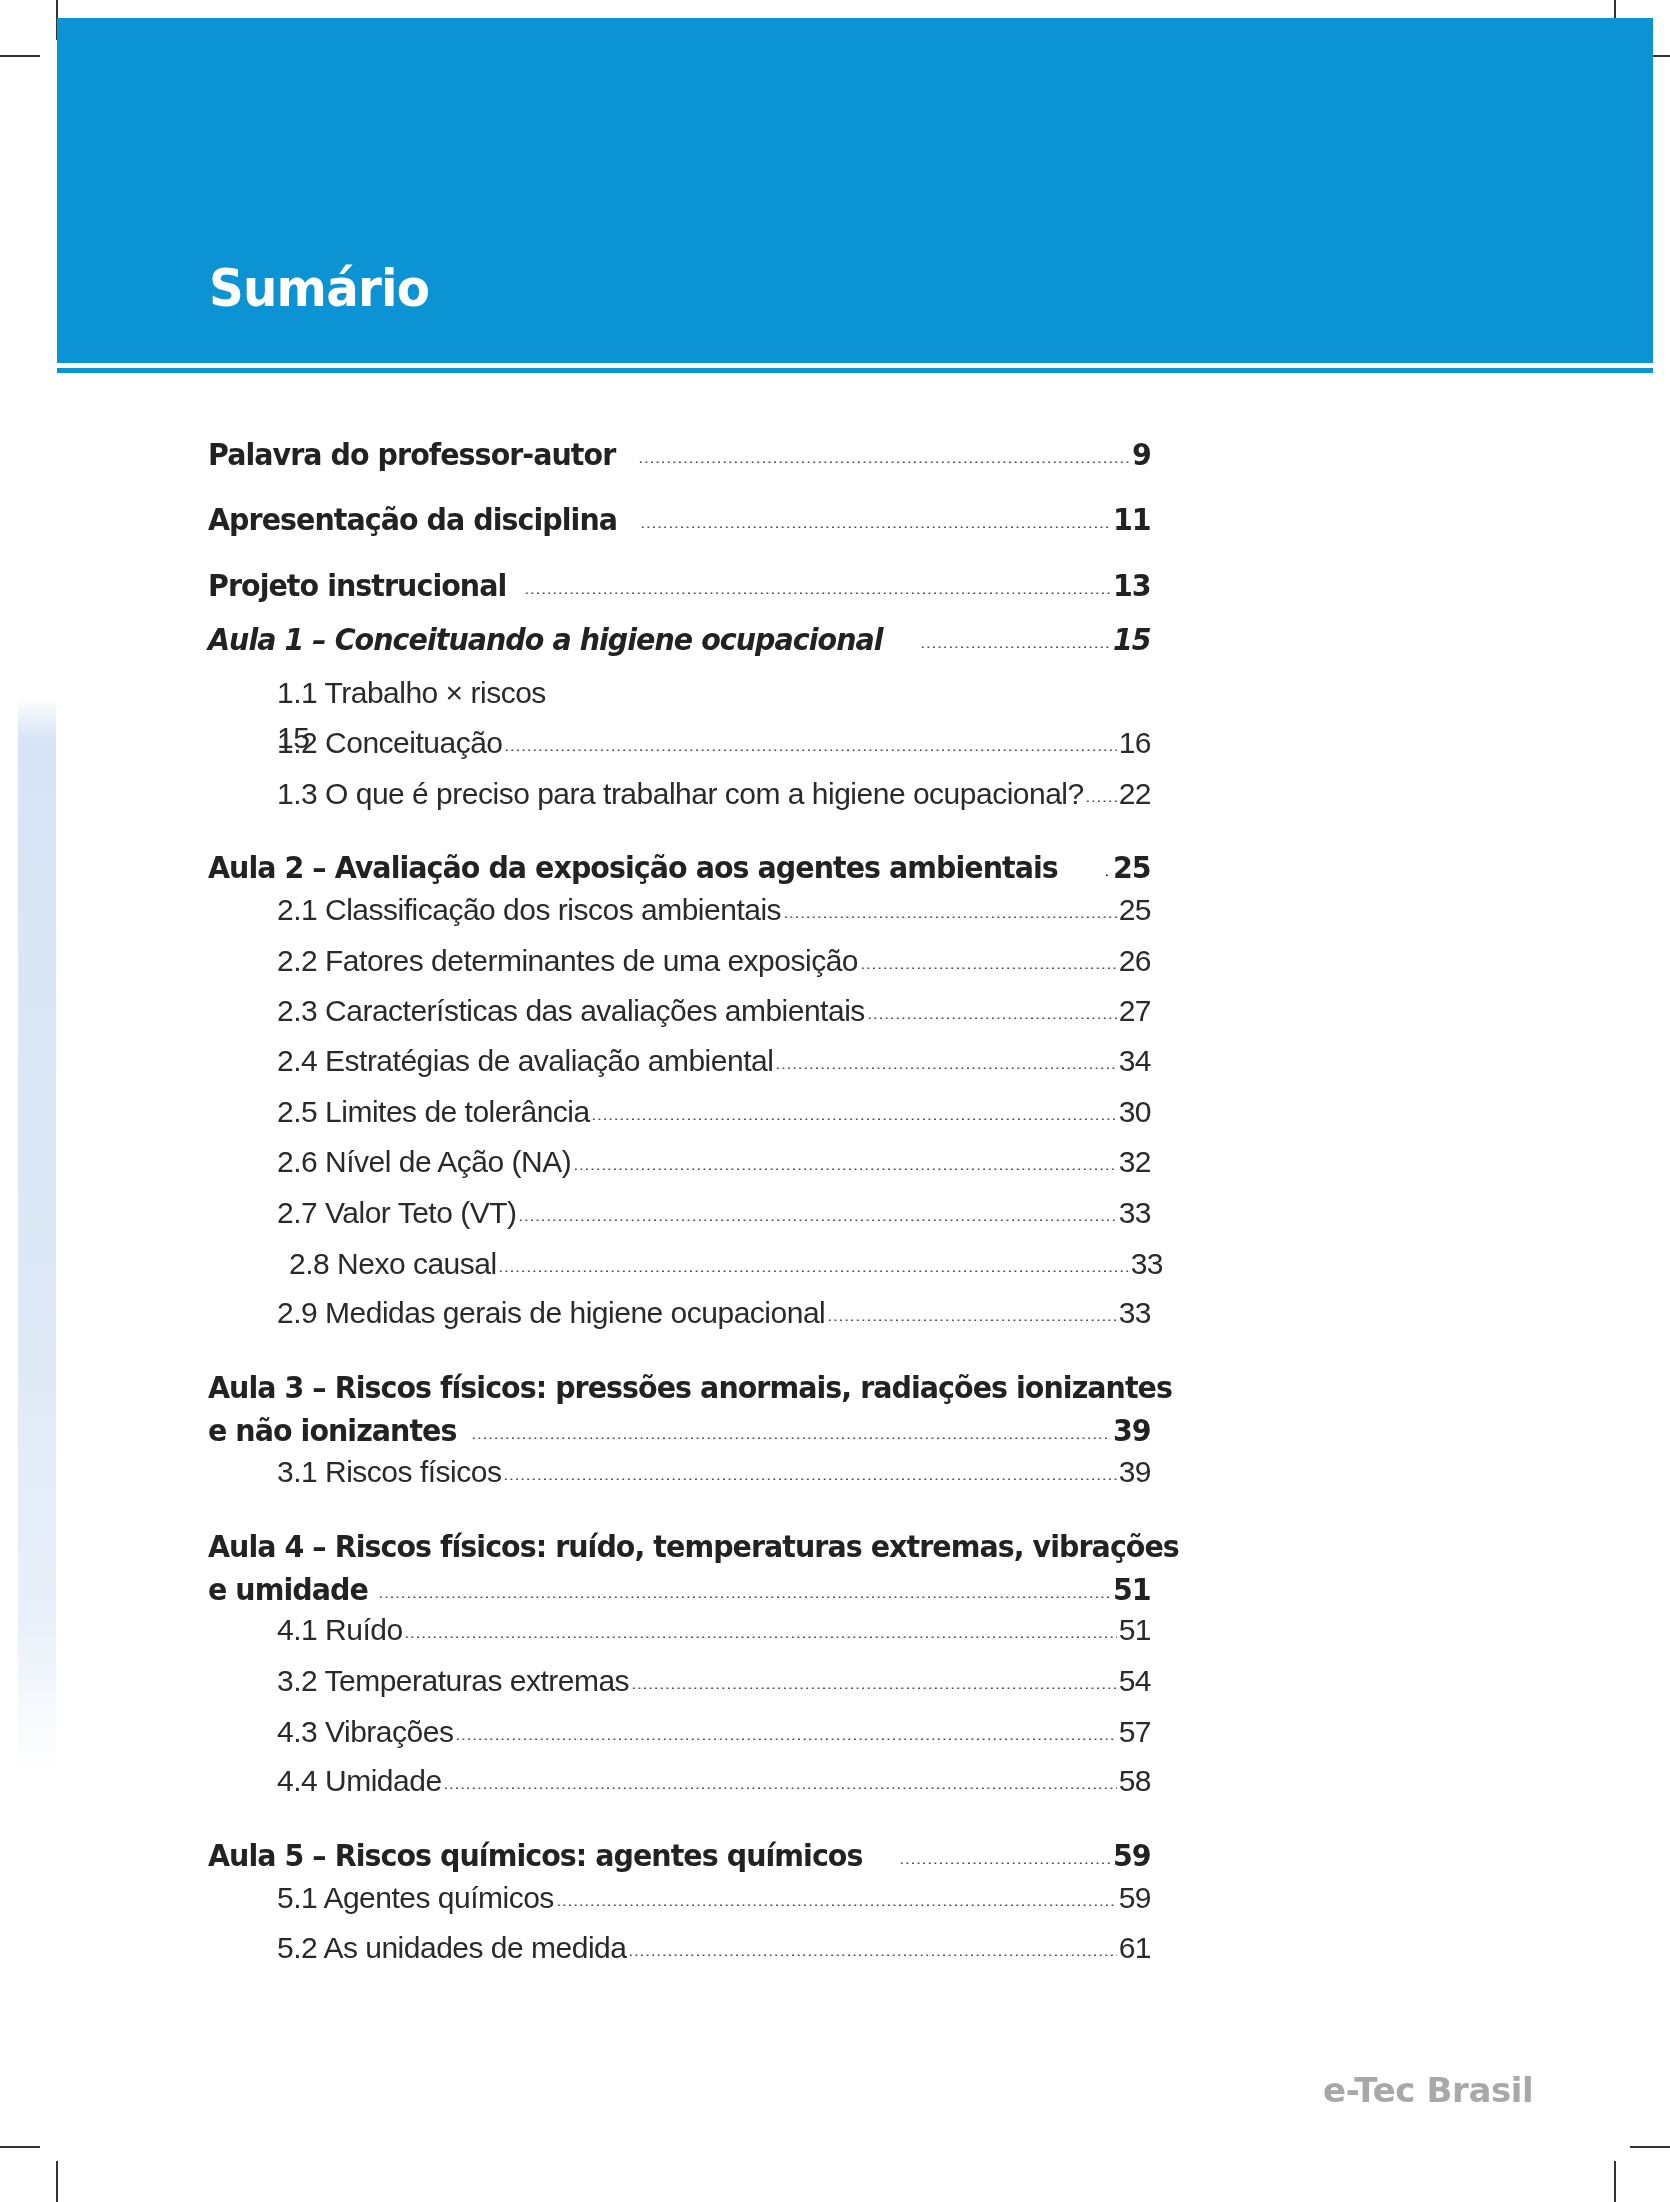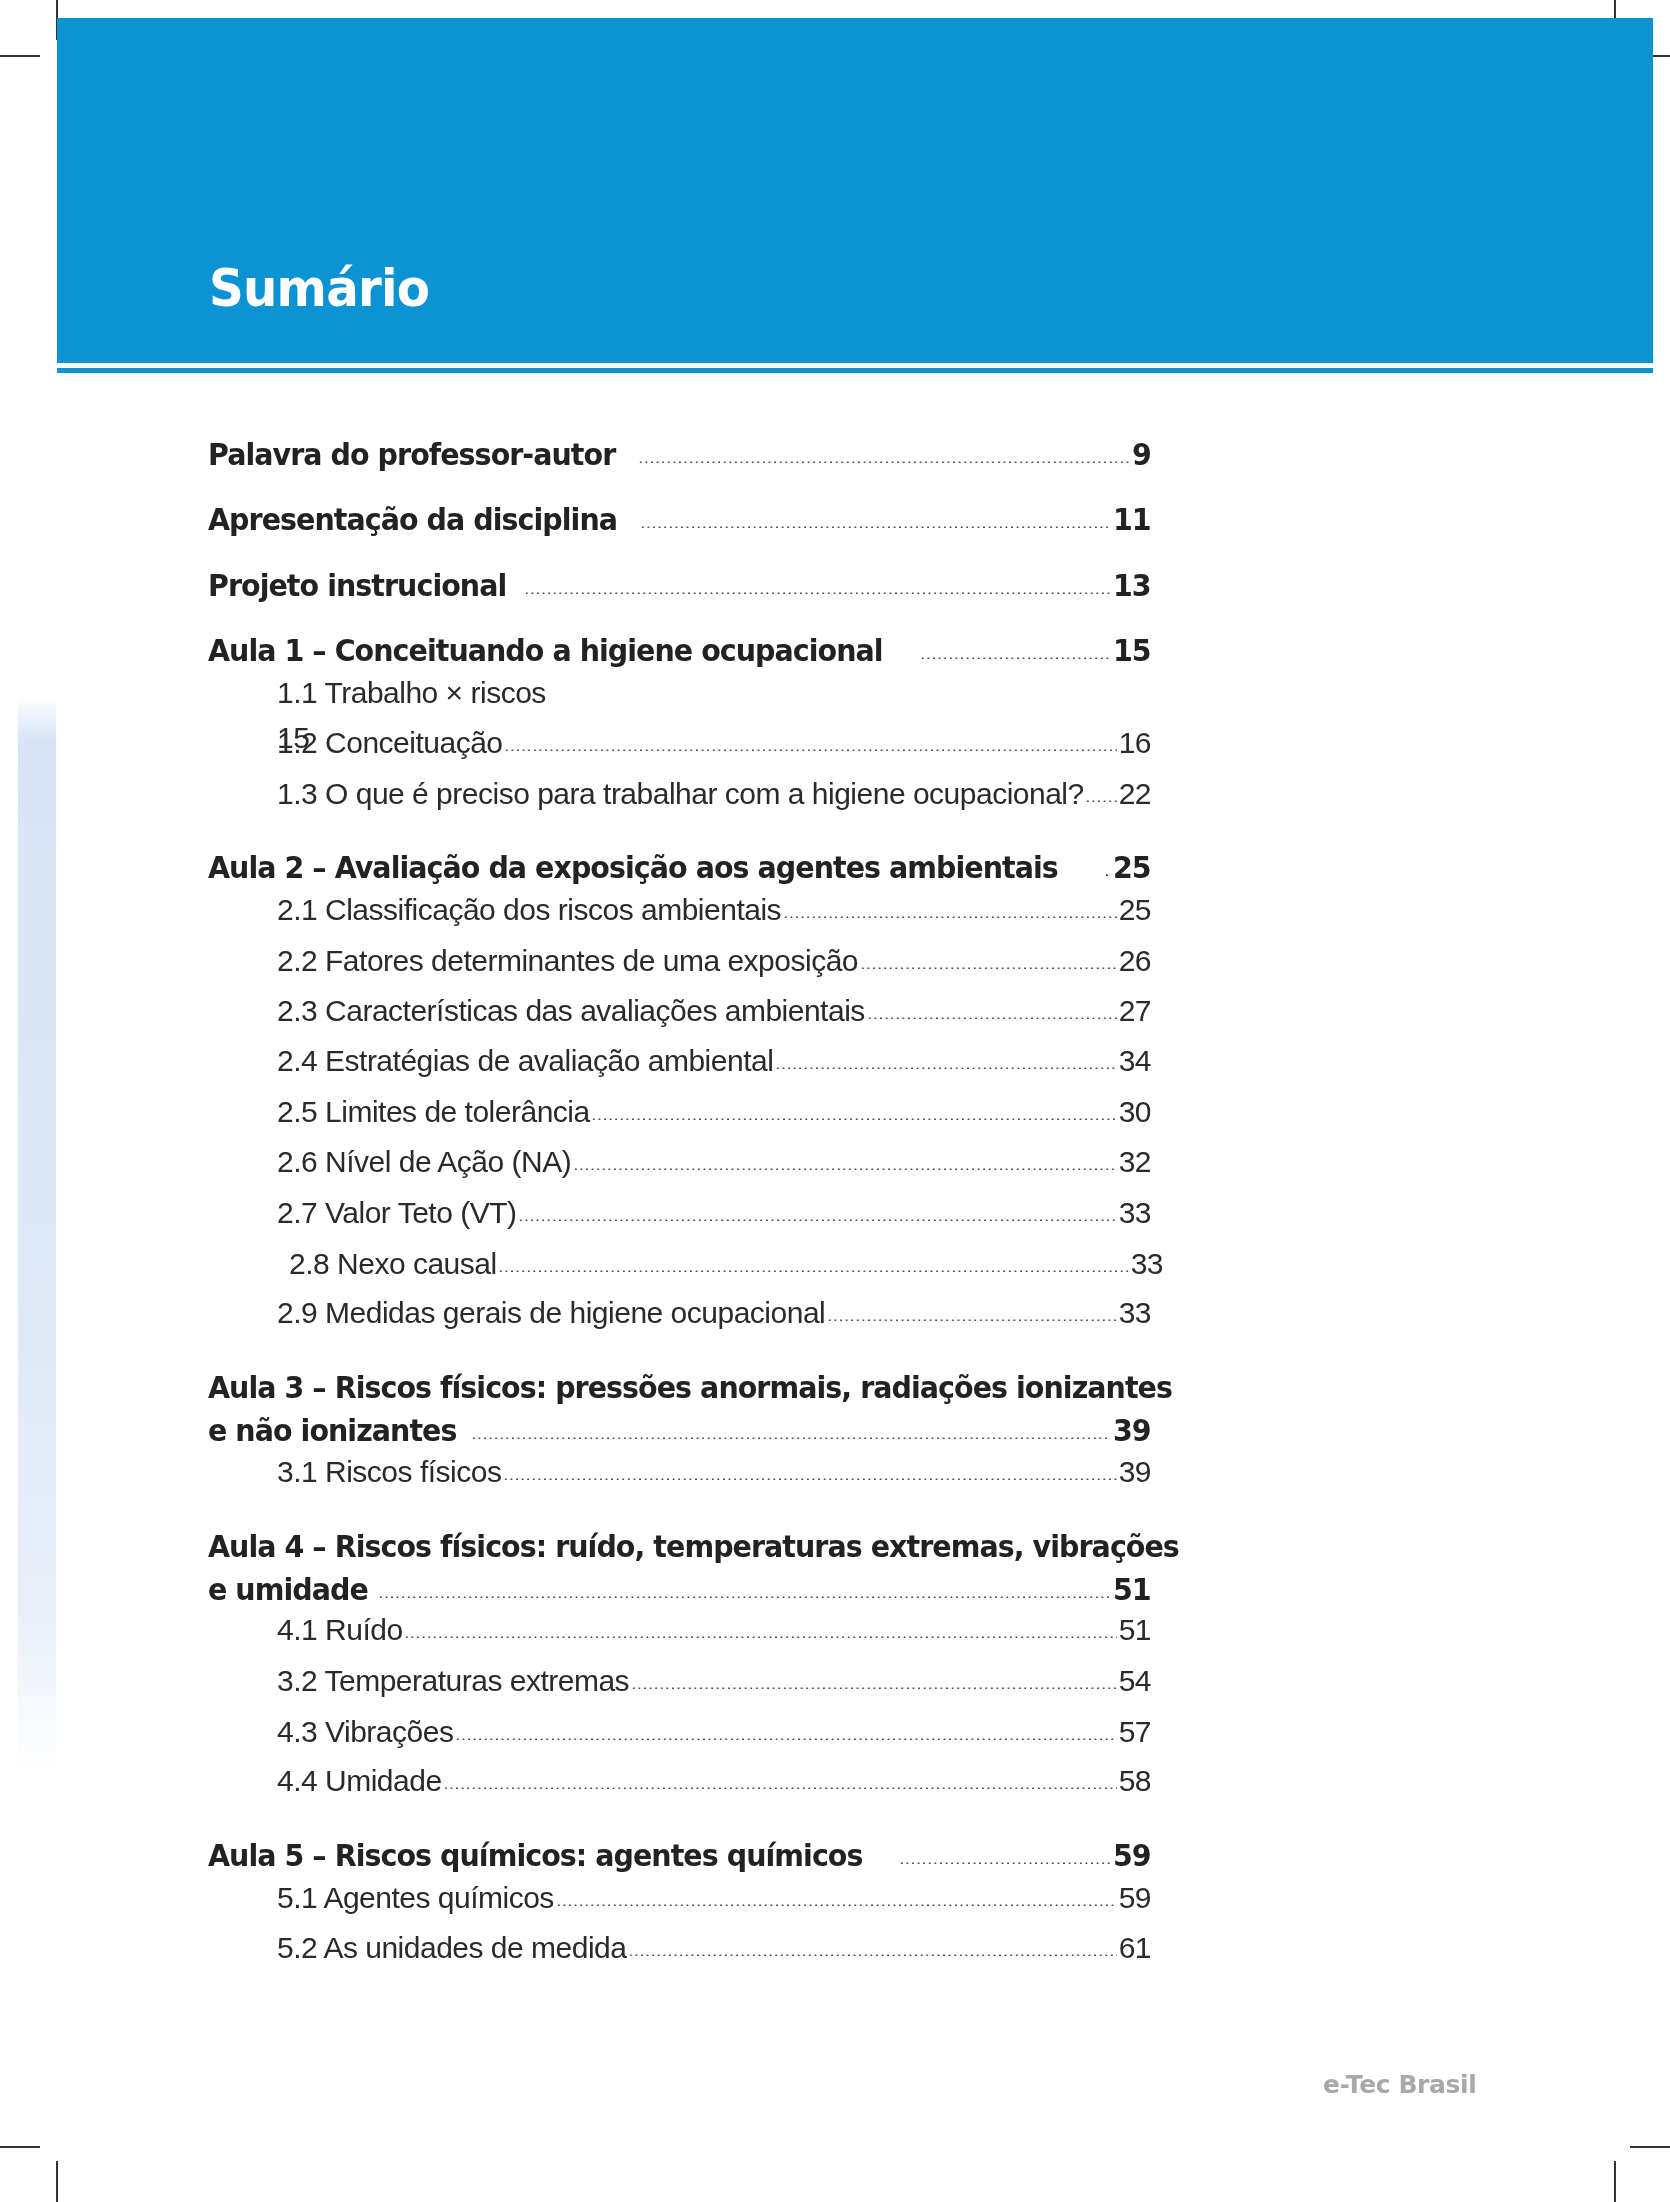--- a/index.html
+++ b/index.html
@@ -46,21 +46,21 @@
   .entry .page { white-space: nowrap; text-align: right; }
   .entry.main { font-weight: bold; font-family: "DejaVu Sans", sans-serif; letter-spacing: -1px; }
   .entry.main .label, .entry.main .page { transform: scaleX(0.95); }
   .entry.main .label { transform-origin: left center; }
   .entry.main .page { transform-origin: right center; }
   .entry.sub { font-weight: normal; color: #2a2a2a; padding-left: 69px; box-sizing: border-box; font-family: "Liberation Sans", sans-serif; letter-spacing: -0.5px; }
   .main-wrap { font-weight: bold; font-family: "DejaVu Sans", sans-serif; font-size: 30px; letter-spacing: -1px; white-space: nowrap; }
   .footer-brand {
     position: absolute; left: 1323px; top: 2070px;
     font-family: "DejaVu Sans", sans-serif; font-weight: bold;
-    font-size: 25px; color: #a8a8a8; letter-spacing: -0.4px;
+    font-size: 34px; color: #a8a8a8; letter-spacing: -0.4px;
   }
 </style>
 </head>
 <body>
 
 <div class="crop" style="left:56px;top:0;width:1.7px;height:40px;"></div>
 <div class="crop" style="left:0;top:55px;width:40px;height:1.7px;"></div>
 <div class="crop white-outline" style="left:1614px;top:0;width:1.7px;height:40px;"></div>
 <div class="crop white-outline" style="left:1630px;top:55px;width:40px;height:1.7px;"></div>
 <div class="crop" style="left:0;top:2146px;width:40px;height:1.7px;"></div>
@@ -83,21 +83,21 @@
     <div class="entry main" style="position: absolute; left: 0px; top: 72px;">
       <span class="label">Apresentação da disciplina</span>
       <span class="leader"></span>
       <span class="page">11</span>
     </div>
     <div class="entry main" style="position: absolute; left: 0px; top: 138px;">
       <span class="label">Projeto instrucional</span>
       <span class="leader"></span>
       <span class="page">13</span>
     </div>
-    <div class="entry main" style="position: absolute; left: 0px; top: 203px;">
+    <div class="entry main" style="position: absolute; left: 0px; top: 192px; font-style: italic;">
       <span class="label">Aula 1 – Conceituando a higiene ocupacional</span>
       <span class="leader"></span>
       <span class="page">15</span>
     </div>
     <div class="entry sub" style="position: absolute; left: 0px; top: 246px; flex-direction: column;">
       <span class="label">1.1 Trabalho × riscos</span>
       <span class="leader"></span>
       <span class="page">15</span>
     </div>
     <div class="entry sub" style="position: absolute; left: 0px; top: 296px;">

